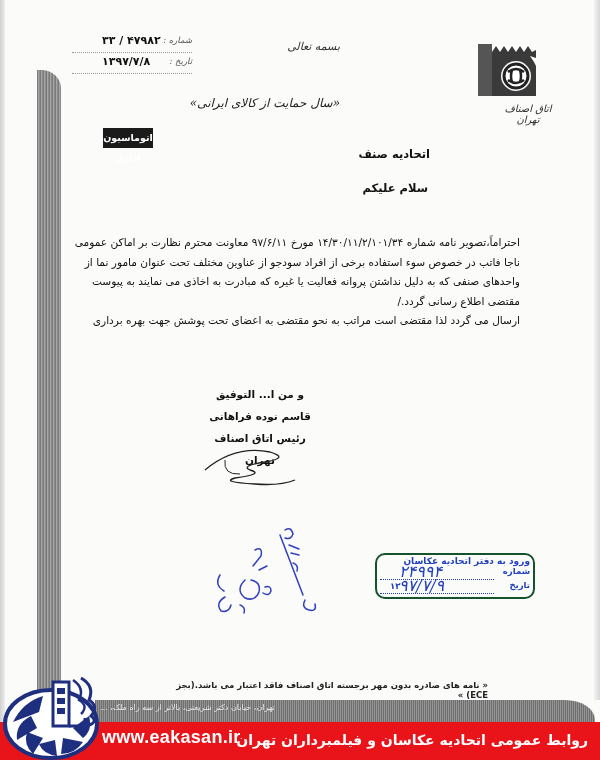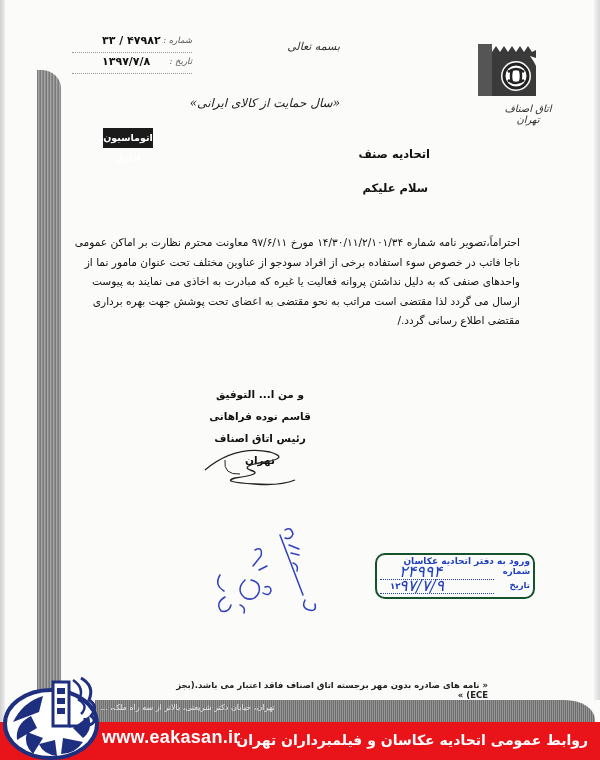--- a/index.html
+++ b/index.html
@@ -74,22 +74,22 @@
 
 <div class="stamp-dark rtl">اتوماسیون اداری</div>
 
 <div class="recipient rtl">اتحادیه صنف</div>
 <div class="greeting rtl">سلام علیکم</div>
 
 <div class="body-text rtl">
   <span class="line">احتراماً،تصویر نامه شماره ۱۴/۳۰/۱۱/۲/۱۰۱/۳۴ مورخ ۹۷/۶/۱۱ معاونت محترم نظارت بر اماکن عمومی</span>
   <span class="line">ناجا فاتب در خصوص سوء استفاده برخی از افراد سودجو از عناوین مختلف تحت عنوان مامور نما از</span>
   <span class="line">واحدهای صنفی که به دلیل نداشتن پروانه فعالیت یا غیره که مبادرت به اخاذی می نمایند به پیوست</span>
+  <span class="line">مقتضی اطلاع رسانی گردد./</span>
   <span class="line">ارسال می گردد لذا مقتضی است مراتب به نحو مقتضی به اعضای تحت پوشش جهت بهره برداری</span>
-  <span class="line">مقتضی اطلاع رسانی گردد./</span>
 </div>
 
 <div class="closing rtl">
   <div>و من ا... التوفیق</div>
   <div>قاسم نوده فراهانی</div>
   <div>رئیس اتاق اصناف تهران</div>
 </div>
 
 <svg class="signature" viewBox="0 0 110 50">
   <path d="M10 30 Q40 5 75 12 Q95 18 70 22 Q45 26 55 30 Q70 34 40 38 Q25 42 60 44 Q85 46 100 40" stroke="#222" stroke-width="1.3" fill="none"></path>

